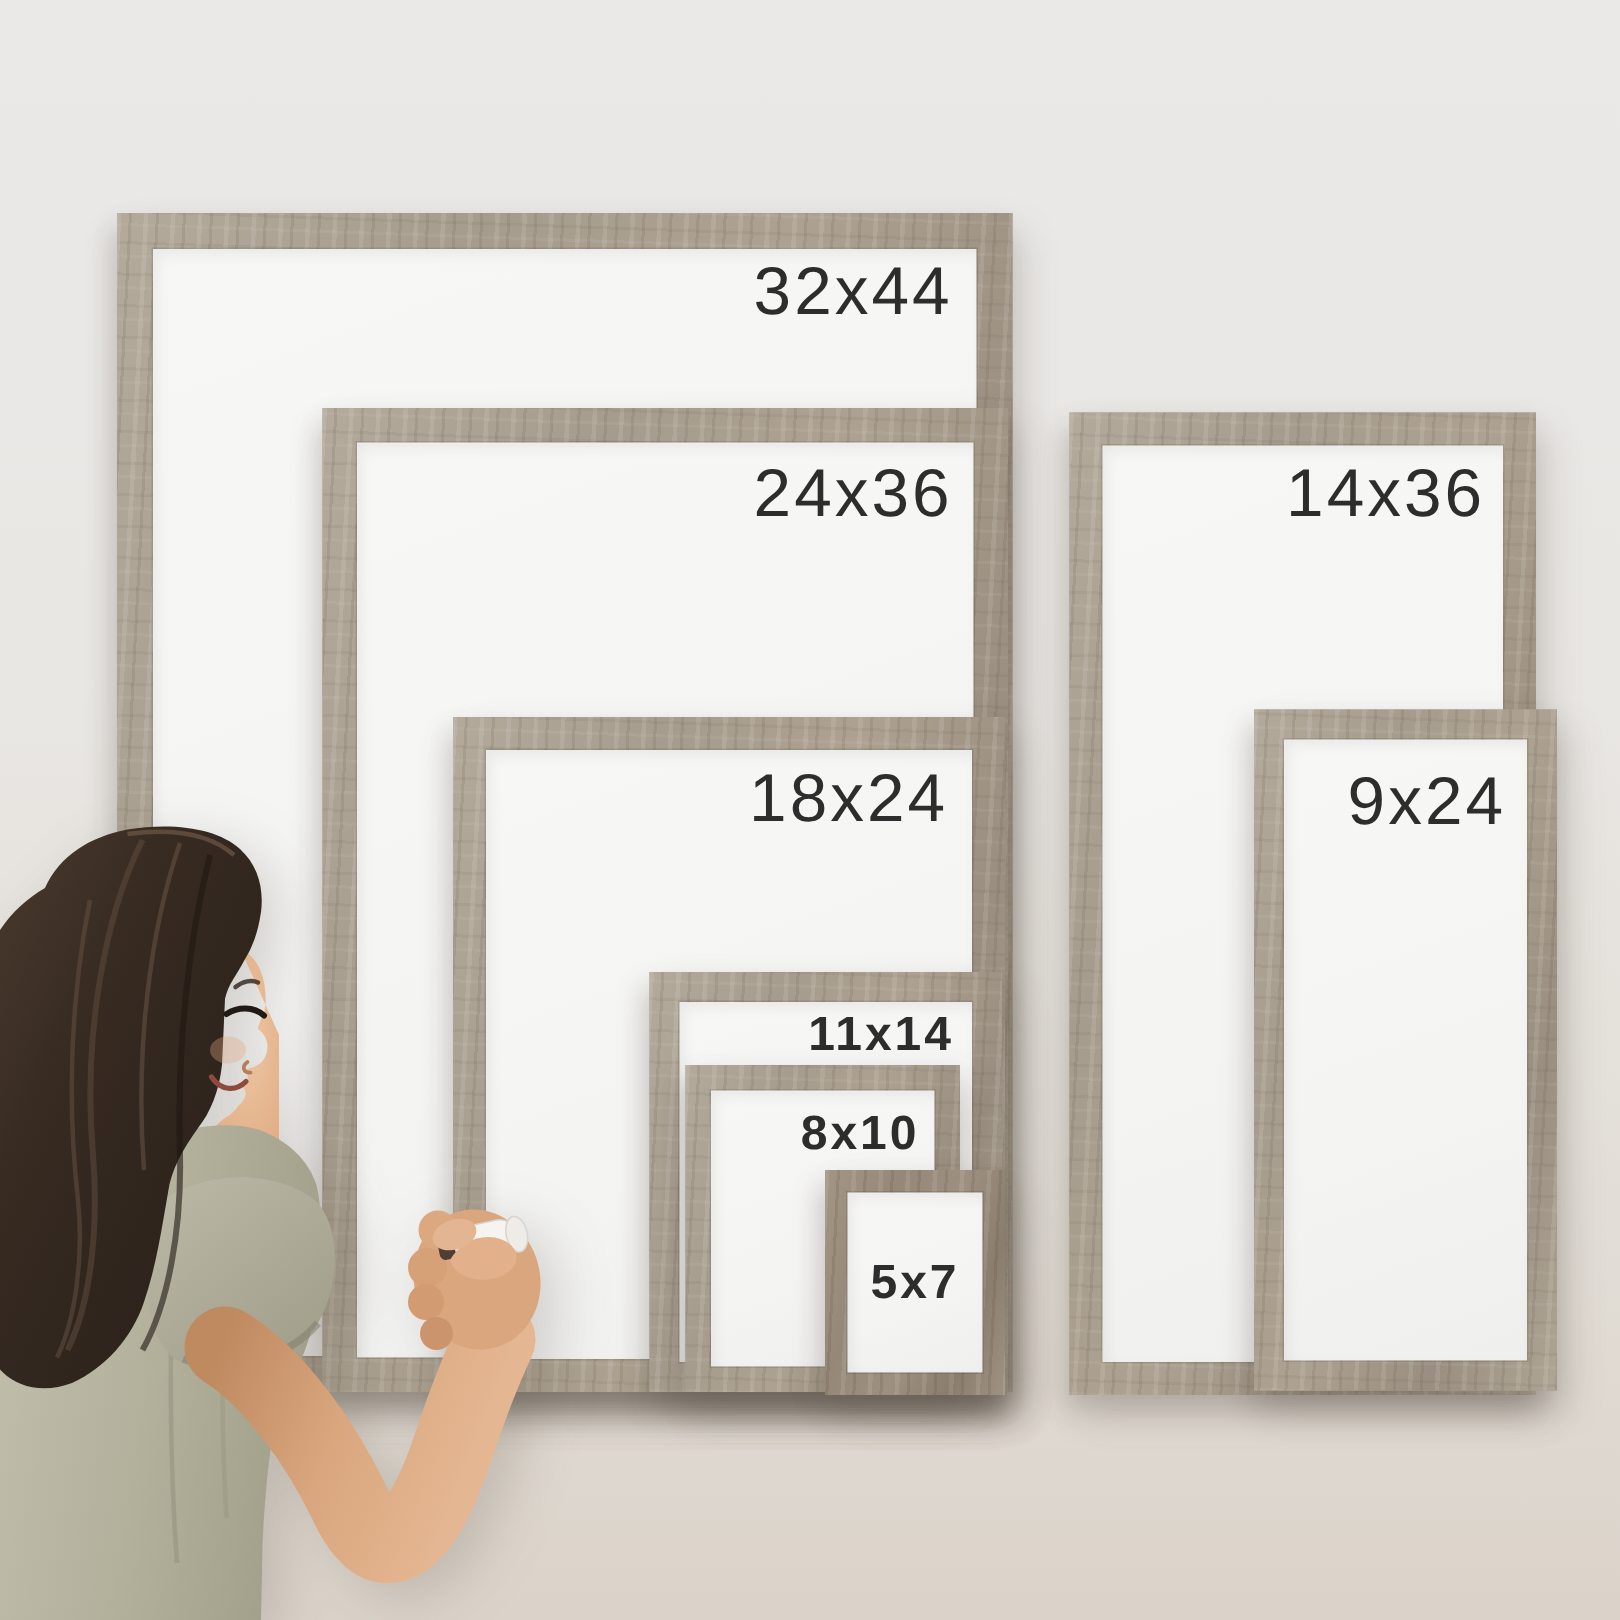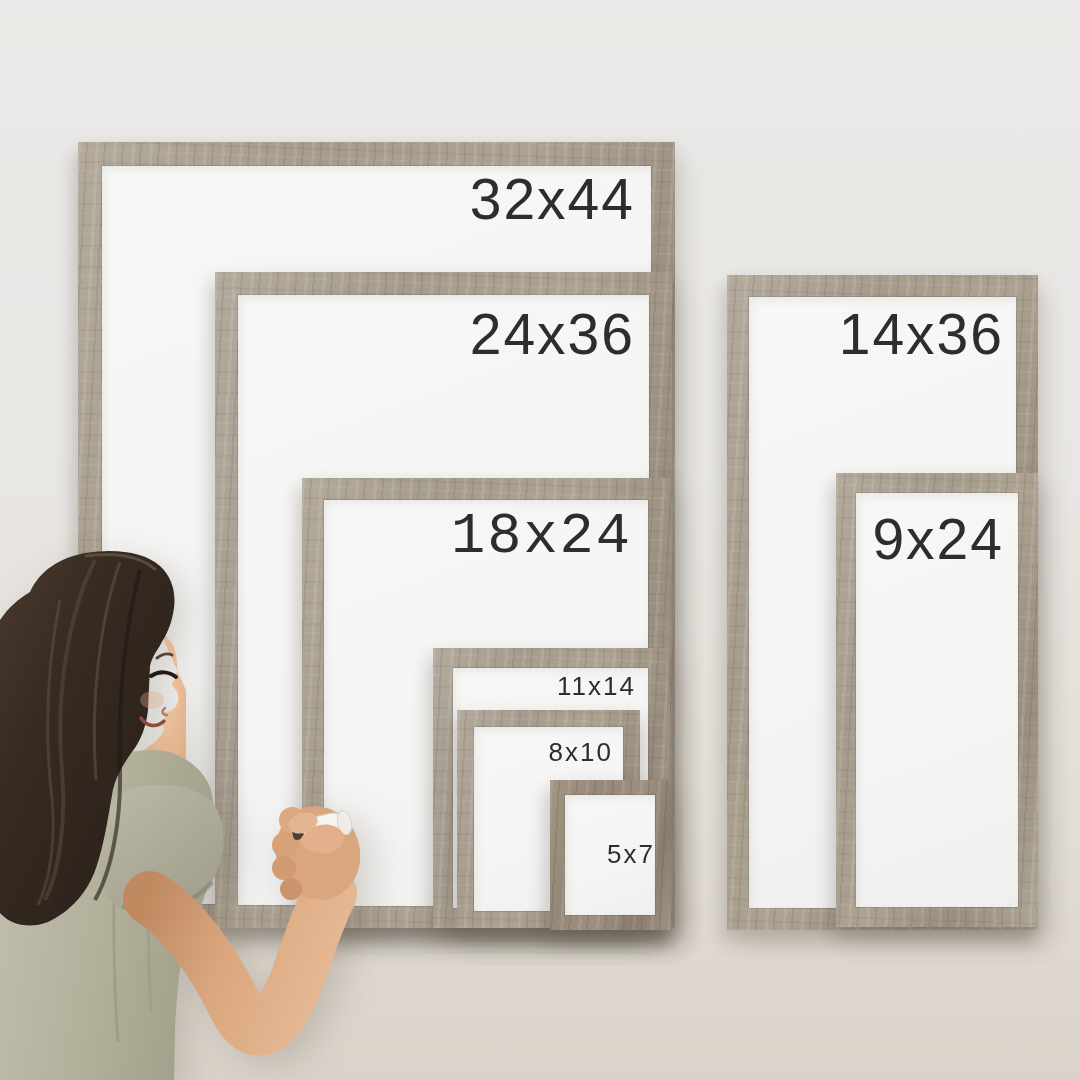--- a/index.html
+++ b/index.html
@@ -31,41 +31,41 @@
       linear-gradient(110deg,#a49684 0%,#968878 30%,#9e9080 55%,#8b7d6d 78%,#a09283 100%);
   }
   .board{
     position:absolute;inset:var(--bw);
     background:linear-gradient(160deg,#f7f7f6 0%,#f4f4f3 60%,#efefee 100%);
     outline:1px solid rgba(0,0,0,0.10);
     box-shadow:inset 3px 4px 9px rgba(0,0,0,0.06);
   }
   #f-32x44{left:78px;  top:142px; width:597px; height:786px; --bw:24px; z-index:1;}
   #f-24x36{left:215px; top:272px; width:457px; height:656px; --bw:23px; z-index:2;}
-  #f-18x24{left:302px; top:478px; width:368px; height:450px; --bw:22px; z-index:3;font-family:Liberation Mono, monospace;}
+  #f-18x24{left:302px; top:478px; width:368px; height:450px; --bw:22px; z-index:3;}
   #f-11x14{left:433px; top:648px; width:235px; height:280px; --bw:20px; z-index:4;}
   #f-8x10 {left:457px; top:710px; width:183px; height:218px; --bw:17px; z-index:5;}
   #f-5x7  {left:550px; top:780px; width:120px; height:150px; --bw:15px; z-index:6;}
-  #f-14x36{left:713px; top:275px; width:311px; height:655px; --bw:22px; z-index:1;margin-left:14px;}
+  #f-14x36{left:713px; top:275px; width:311px; height:655px; --bw:22px; z-index:1;}
   #f-9x24 {left:800px; top:473px; width:202px; height:454px; --bw:20px; z-index:2;margin-left:36px;}
 
   .size-label{
     position:absolute;color:#2d2d2d;font-weight:300;letter-spacing:2px;
     line-height:1.05;white-space:nowrap;
   }
-  .label-lg{font-size:57px;}
-  .label-md{font-size:26px;}
+  .label-lg{font-size:45px;}
+  .label-md{font-size:32px;font-weight:bold;}
   #f-32x44 .size-label{top:4px;  right:16px;}
   #f-24x36 .size-label{top:10px; right:14px;}
   #f-18x24 .size-label{top:8px;  right:16px;}
   #f-11x14 .size-label{top:5px;  right:12px;}
   #f-8x10  .size-label{top:12px; right:10px;}
   #f-14x36 .size-label{top:8px;  right:12px;}
   #f-9x24  .size-label{top:17px; right:14px;}
-  #f-5x7 .board{display:flex;align-items:center;justify-content:flex-end;}
+  #f-5x7 .board{display:flex;align-items:center;justify-content:center;}
   #f-5x7 .size-label{position:static;}
 
   
   .person{
     position:absolute;left:0;top:0;width:1080px;height:1080px;z-index:20;
     filter:drop-shadow(12px 10px 18px rgba(90,80,70,0.22));
     pointer-events:none;
   }
 </style>
 </head>

